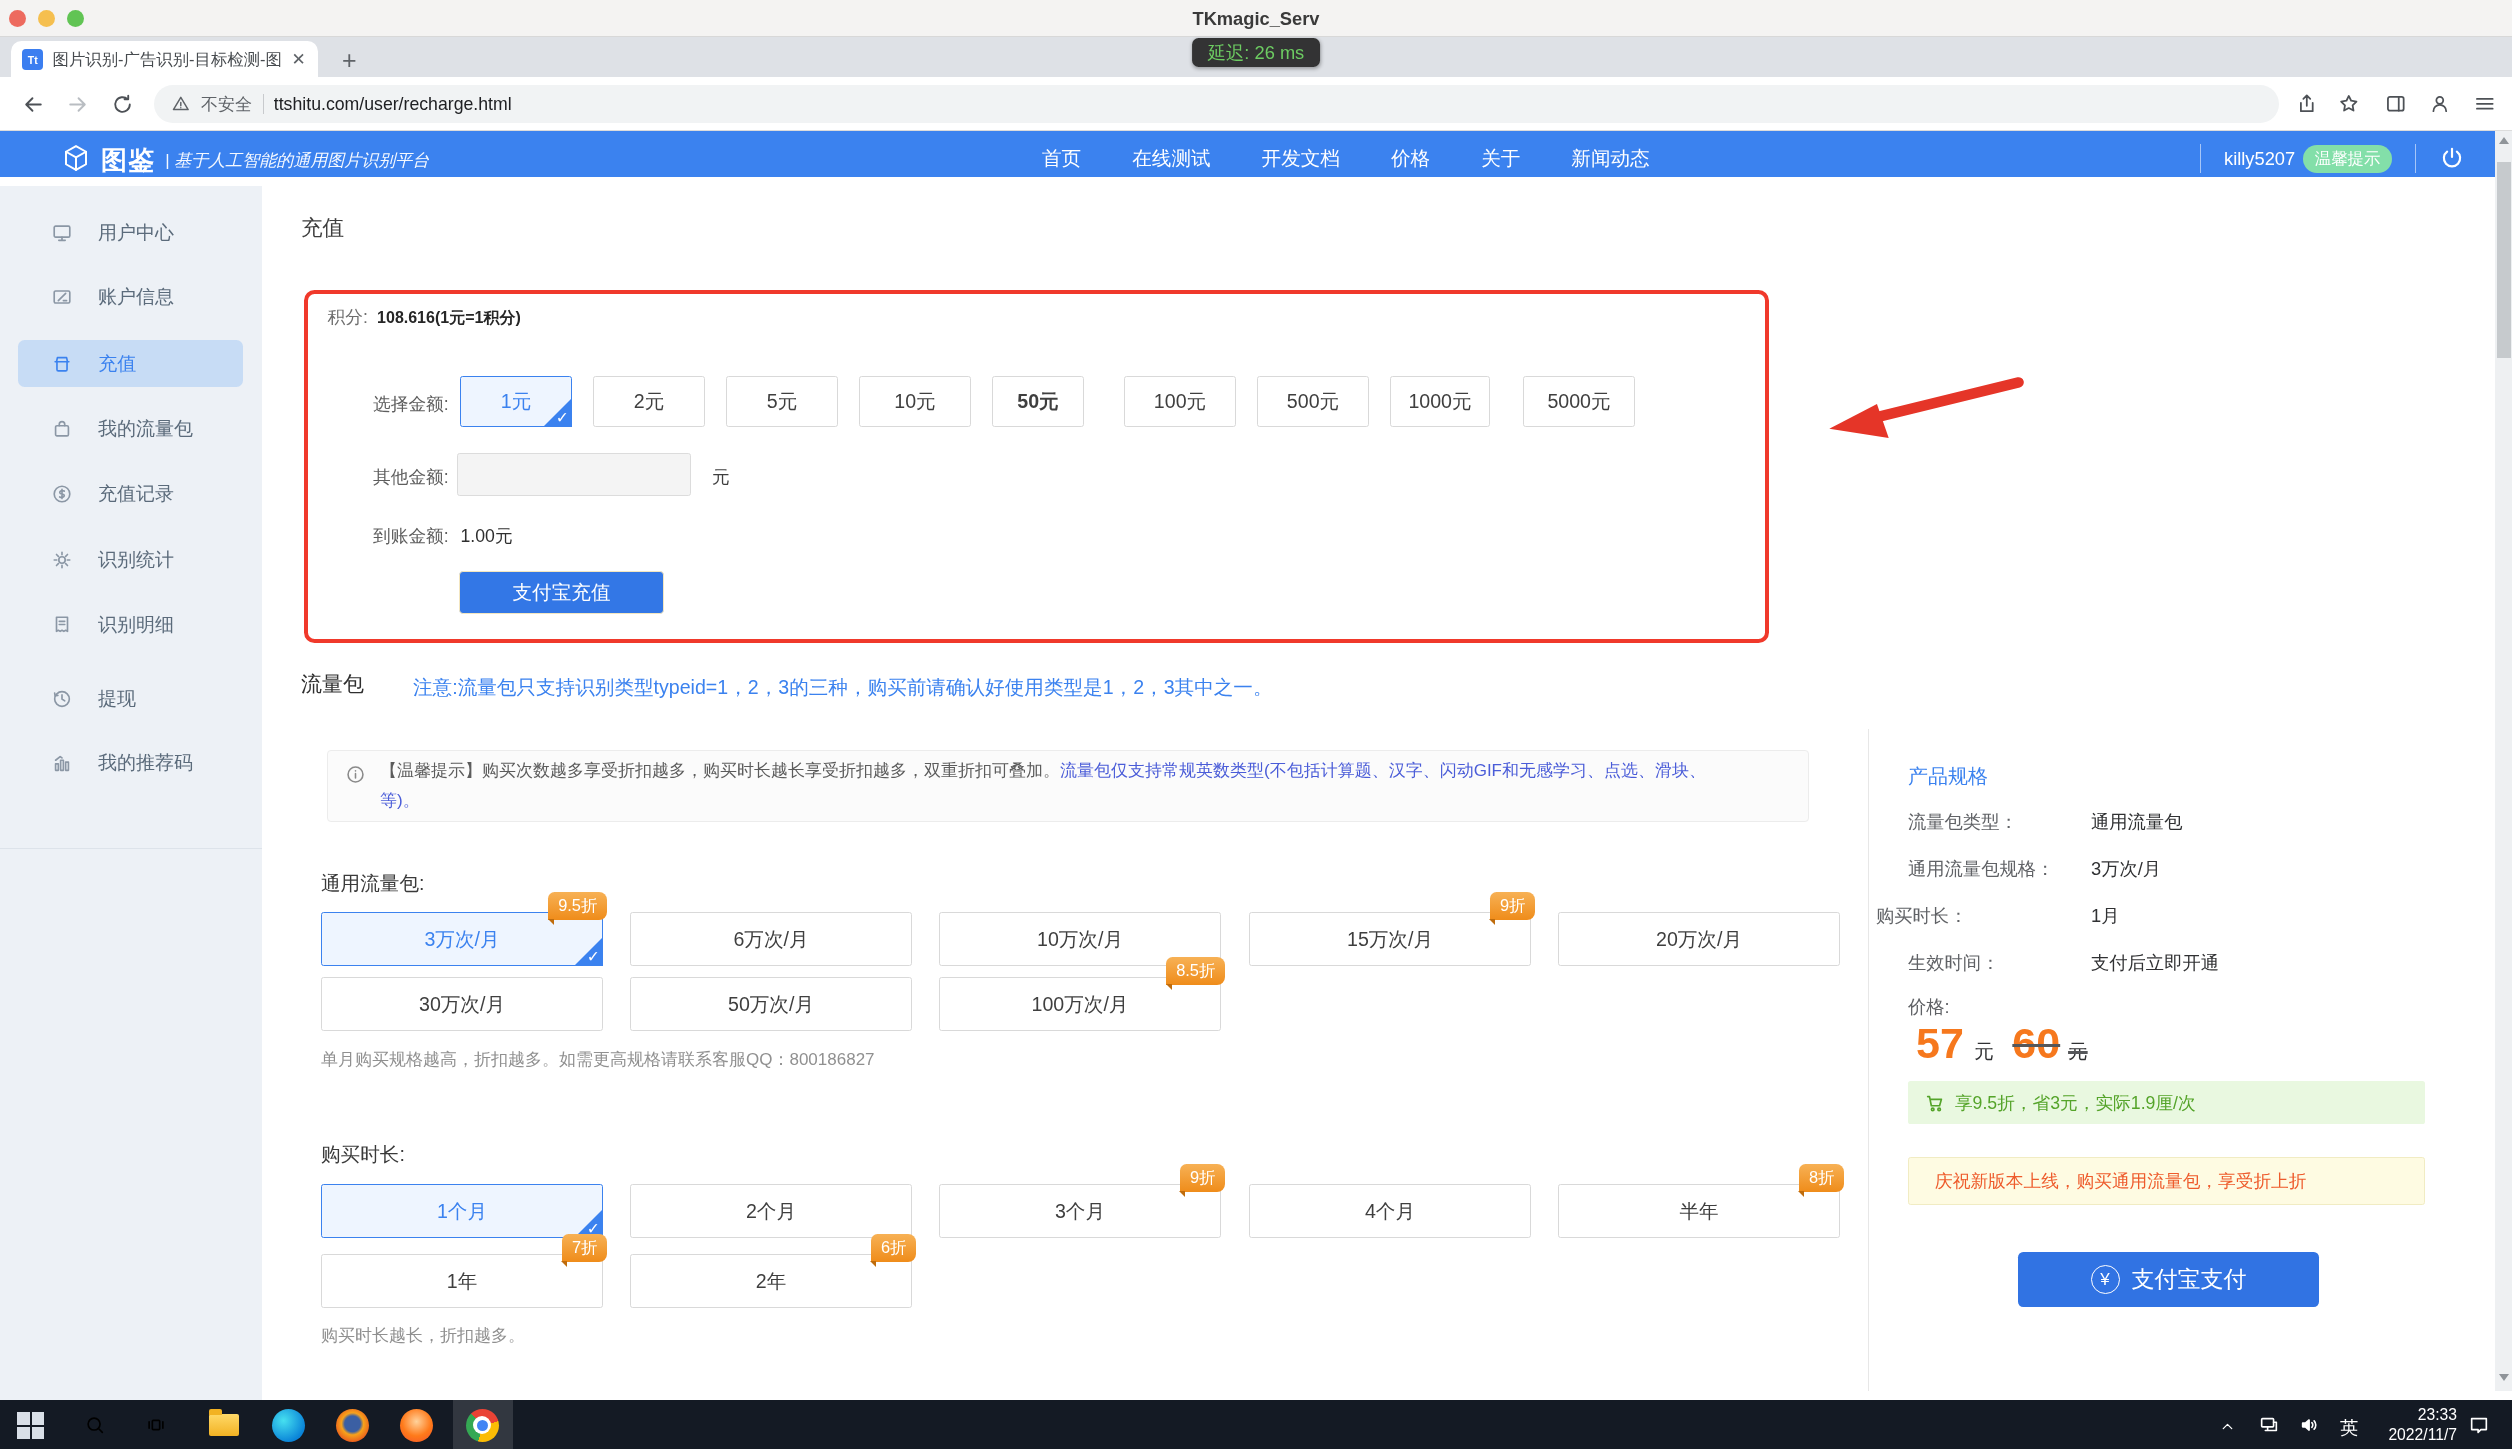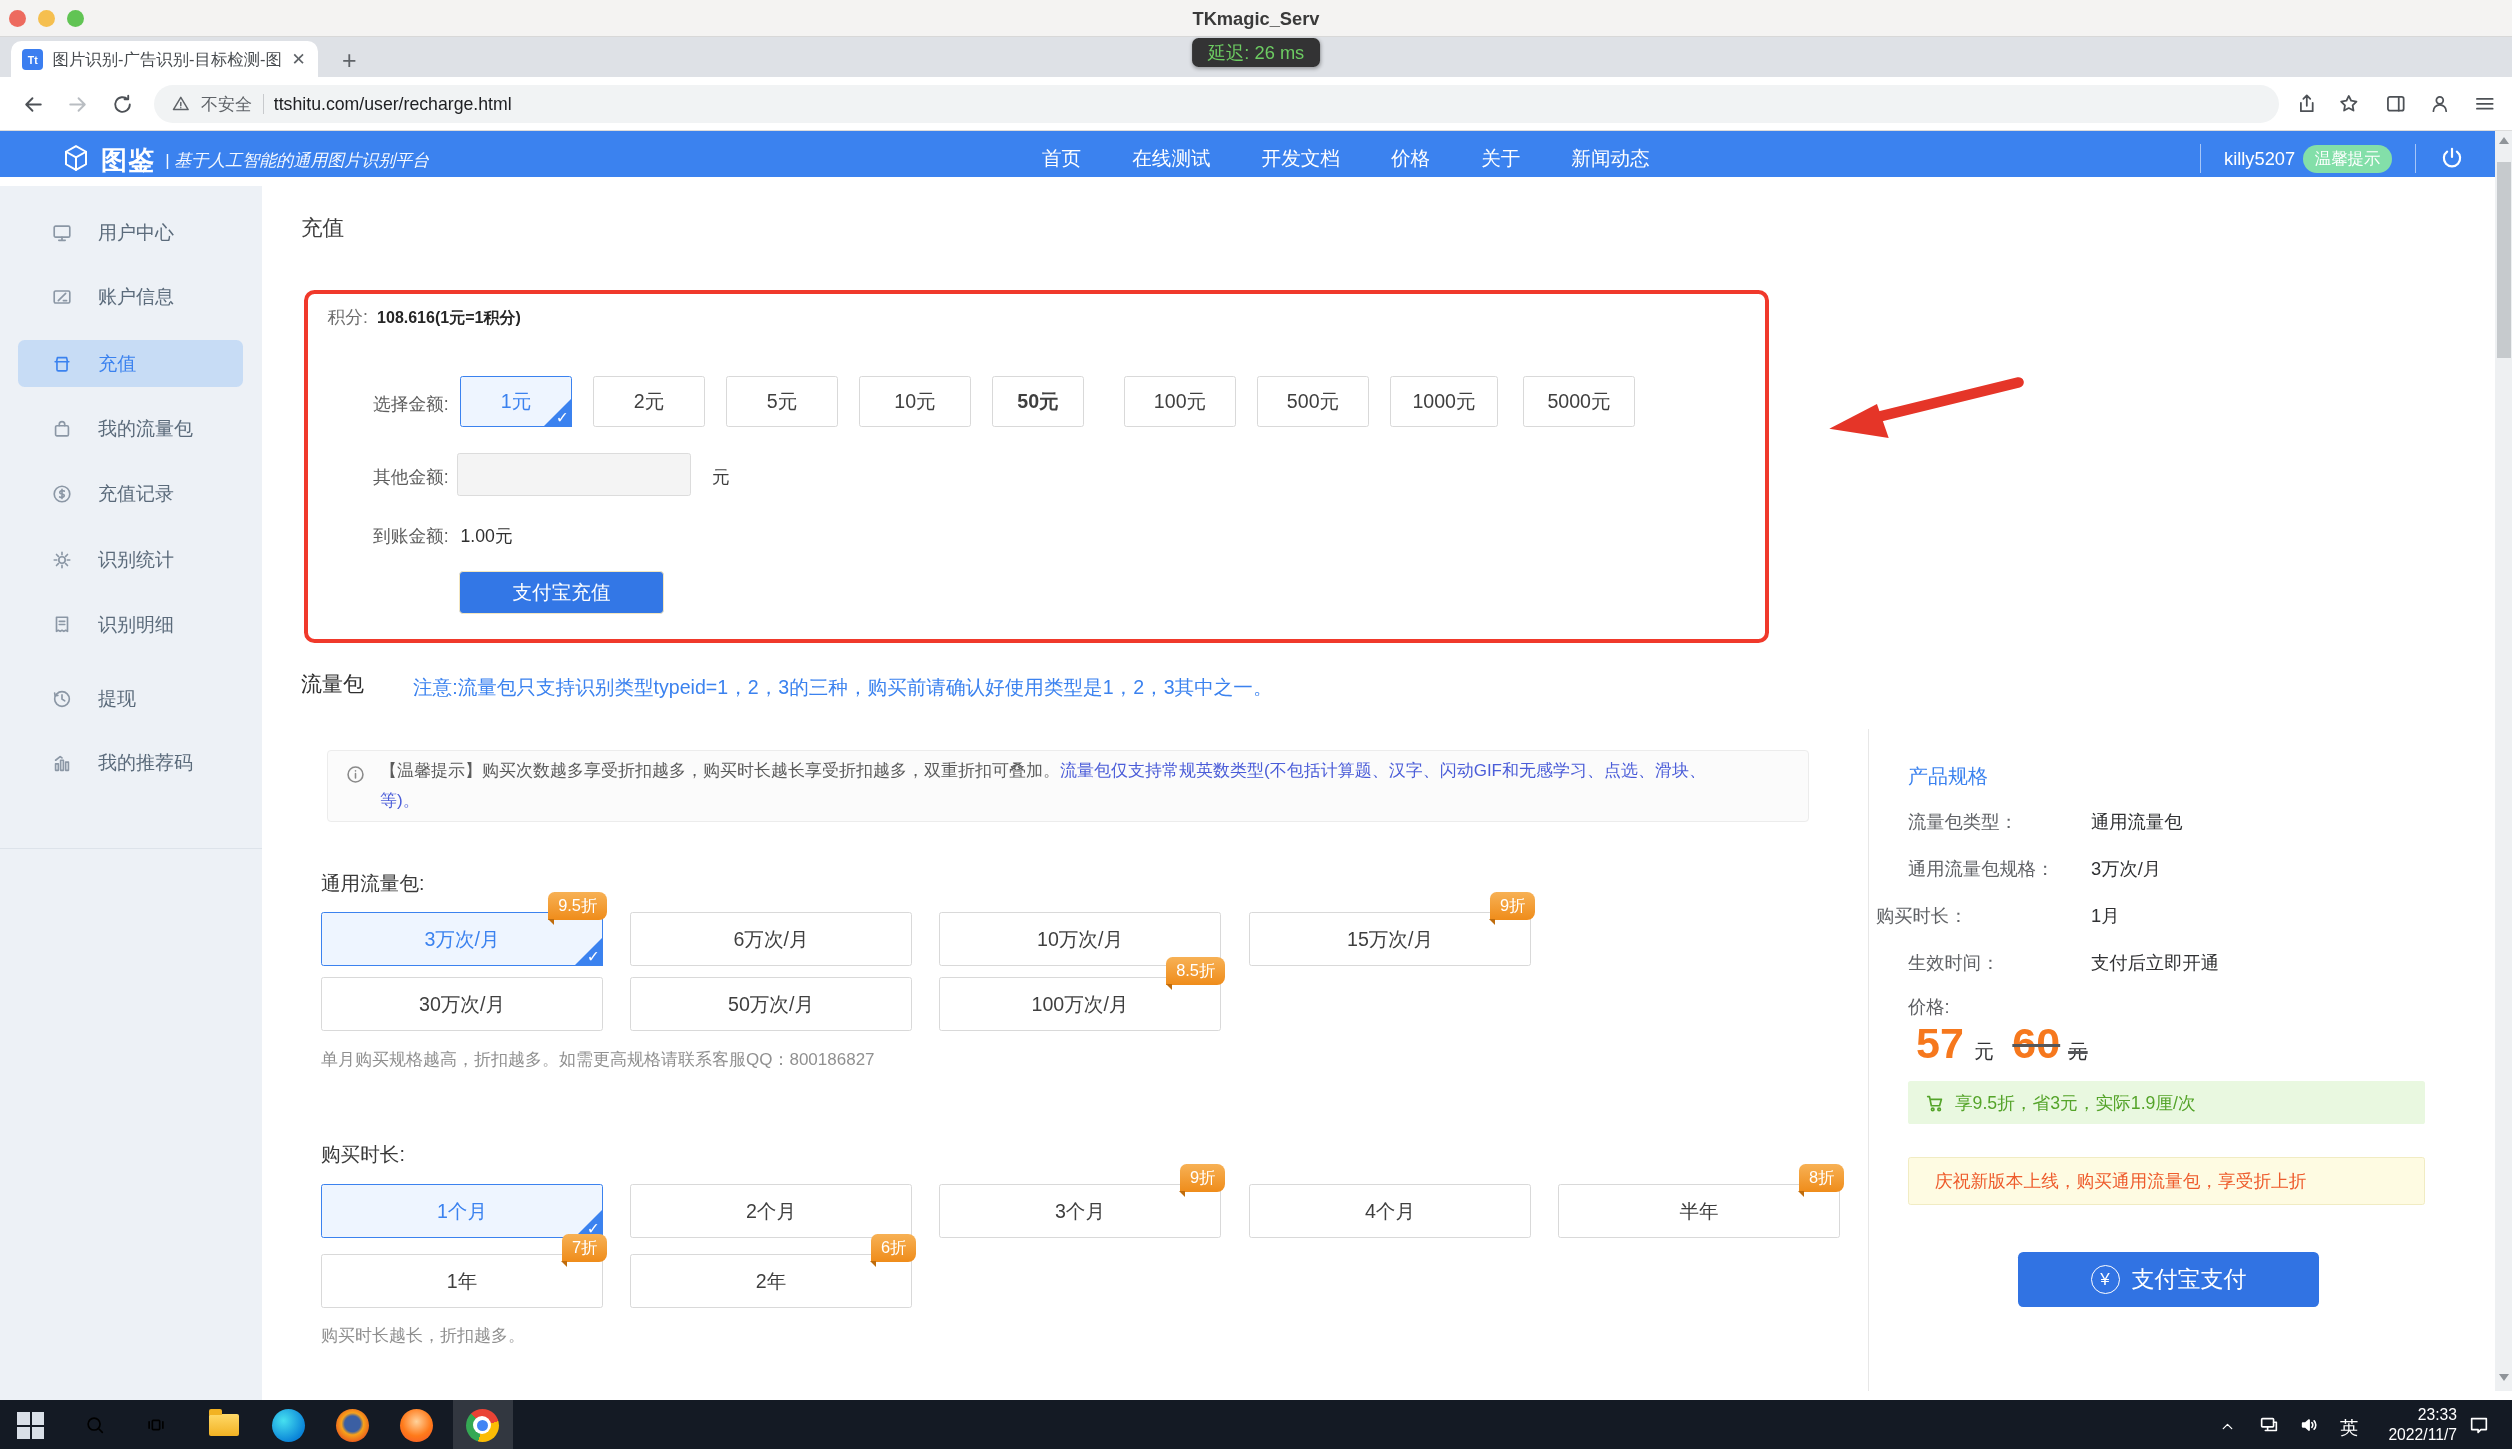--- a/index.html
+++ b/index.html
@@ -285,21 +285,21 @@
       </div>
     <div class="opt" style="left:684px;top:82px;width:92px;height:51px;font-weight:bold;">
         <span>50元</span>
       </div>
     <div class="opt" style="left:816px;top:82px;width:112px;height:51px;">
         <span>100元</span>
       </div>
     <div class="opt" style="left:949px;top:82px;width:112px;height:51px;">
         <span>500元</span>
       </div>
-    <div class="opt" style="left:1082px;top:82px;width:108px;height:51px;">
+    <div class="opt" style="left:1082px;top:82px;width:100px;height:51px;">
         <span>1000元</span>
       </div>
     <div class="opt" style="left:1215px;top:82px;width:112px;height:51px;">
         <span>5000元</span>
       </div>
 
     <div class="abs flabel" style="left:65px;top:171px;">其他金额:</div>
     <input class="abs otherinput" style="">
     <div class="abs flabel" style="left:404px;top:171px;color:#3f3f3f;">元</div>
 
@@ -339,20 +339,23 @@
   <div class="opt" style="left:630px;top:912px;width:282px;height:54px;">
       <span>6万次/月</span>
     </div>
   <div class="opt" style="left:939px;top:912px;width:282px;height:54px;">
       <span>10万次/月</span>
     </div>
   <div class="opt" style="left:1249px;top:912px;width:282px;height:54px;">
       <span>15万次/月</span>
       <span class="tag">9折</span>
     </div>
+  <div class="opt" style="left:1558px;top:912px;width:282px;height:54px;">
+      <span>20万次/月</span>
+    </div>
   <div class="opt" style="left:321px;top:977px;width:282px;height:54px;">
       <span>30万次/月</span>
     </div>
   <div class="opt" style="left:630px;top:977px;width:282px;height:54px;">
       <span>50万次/月</span>
     </div>
   <div class="opt" style="left:939px;top:977px;width:282px;height:54px;">
       <span>100万次/月</span>
       <span class="tag">8.5折</span>
     </div>

